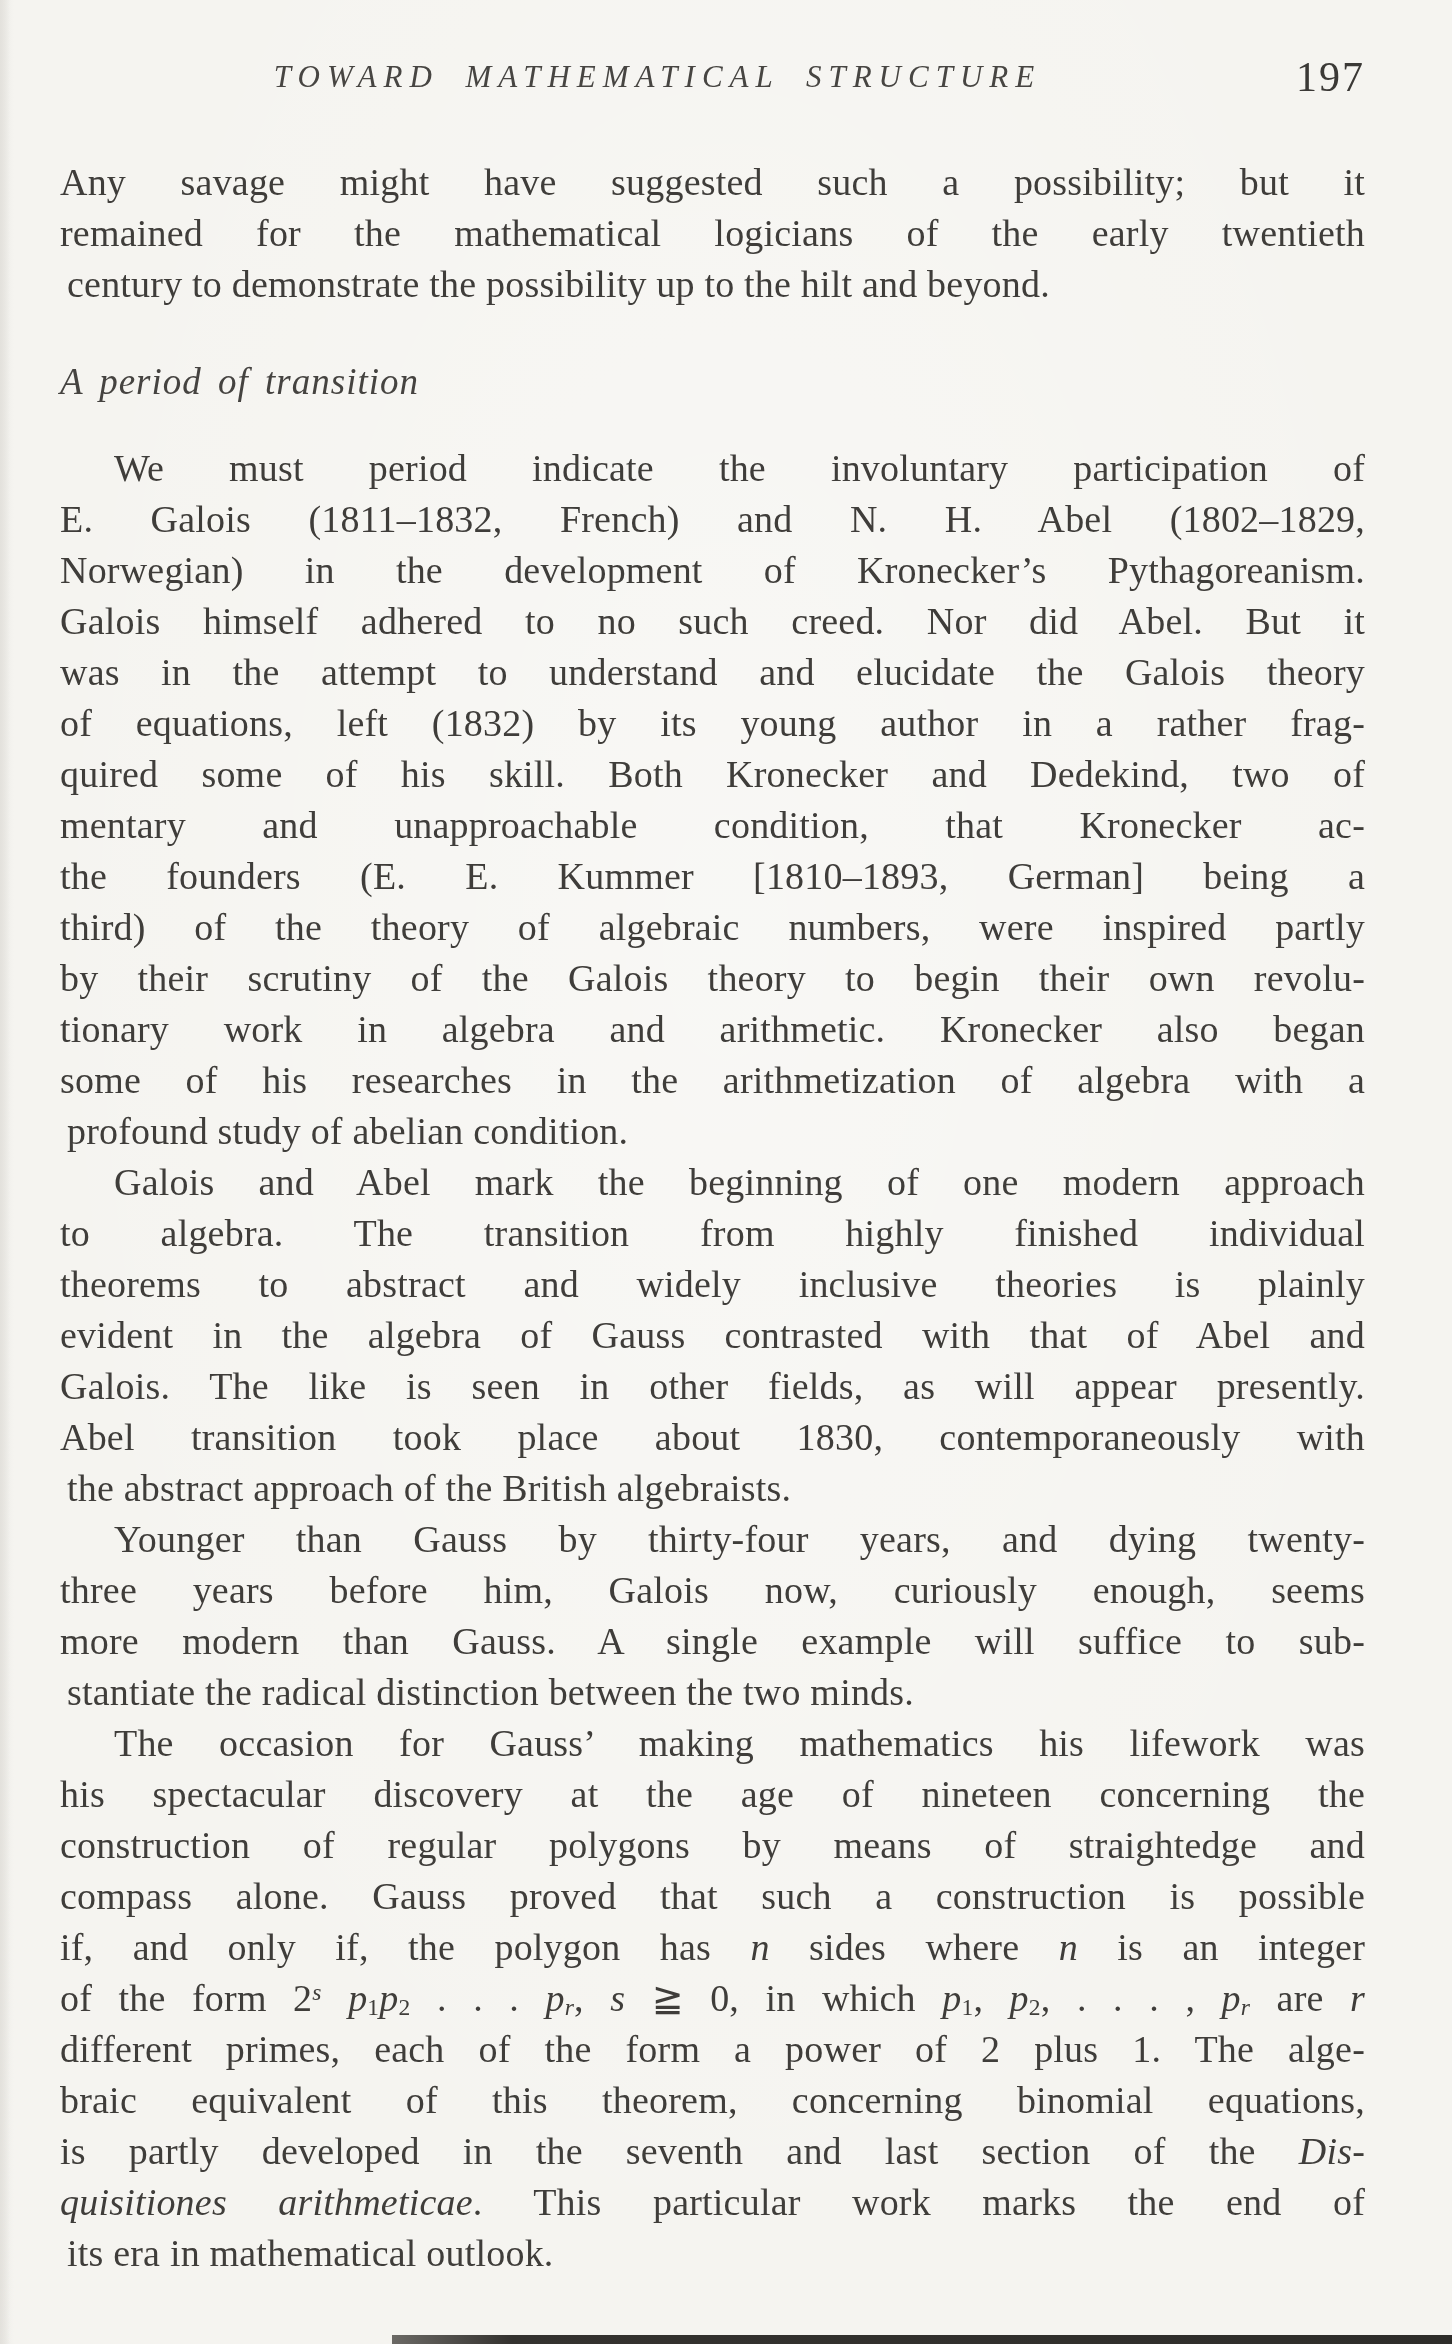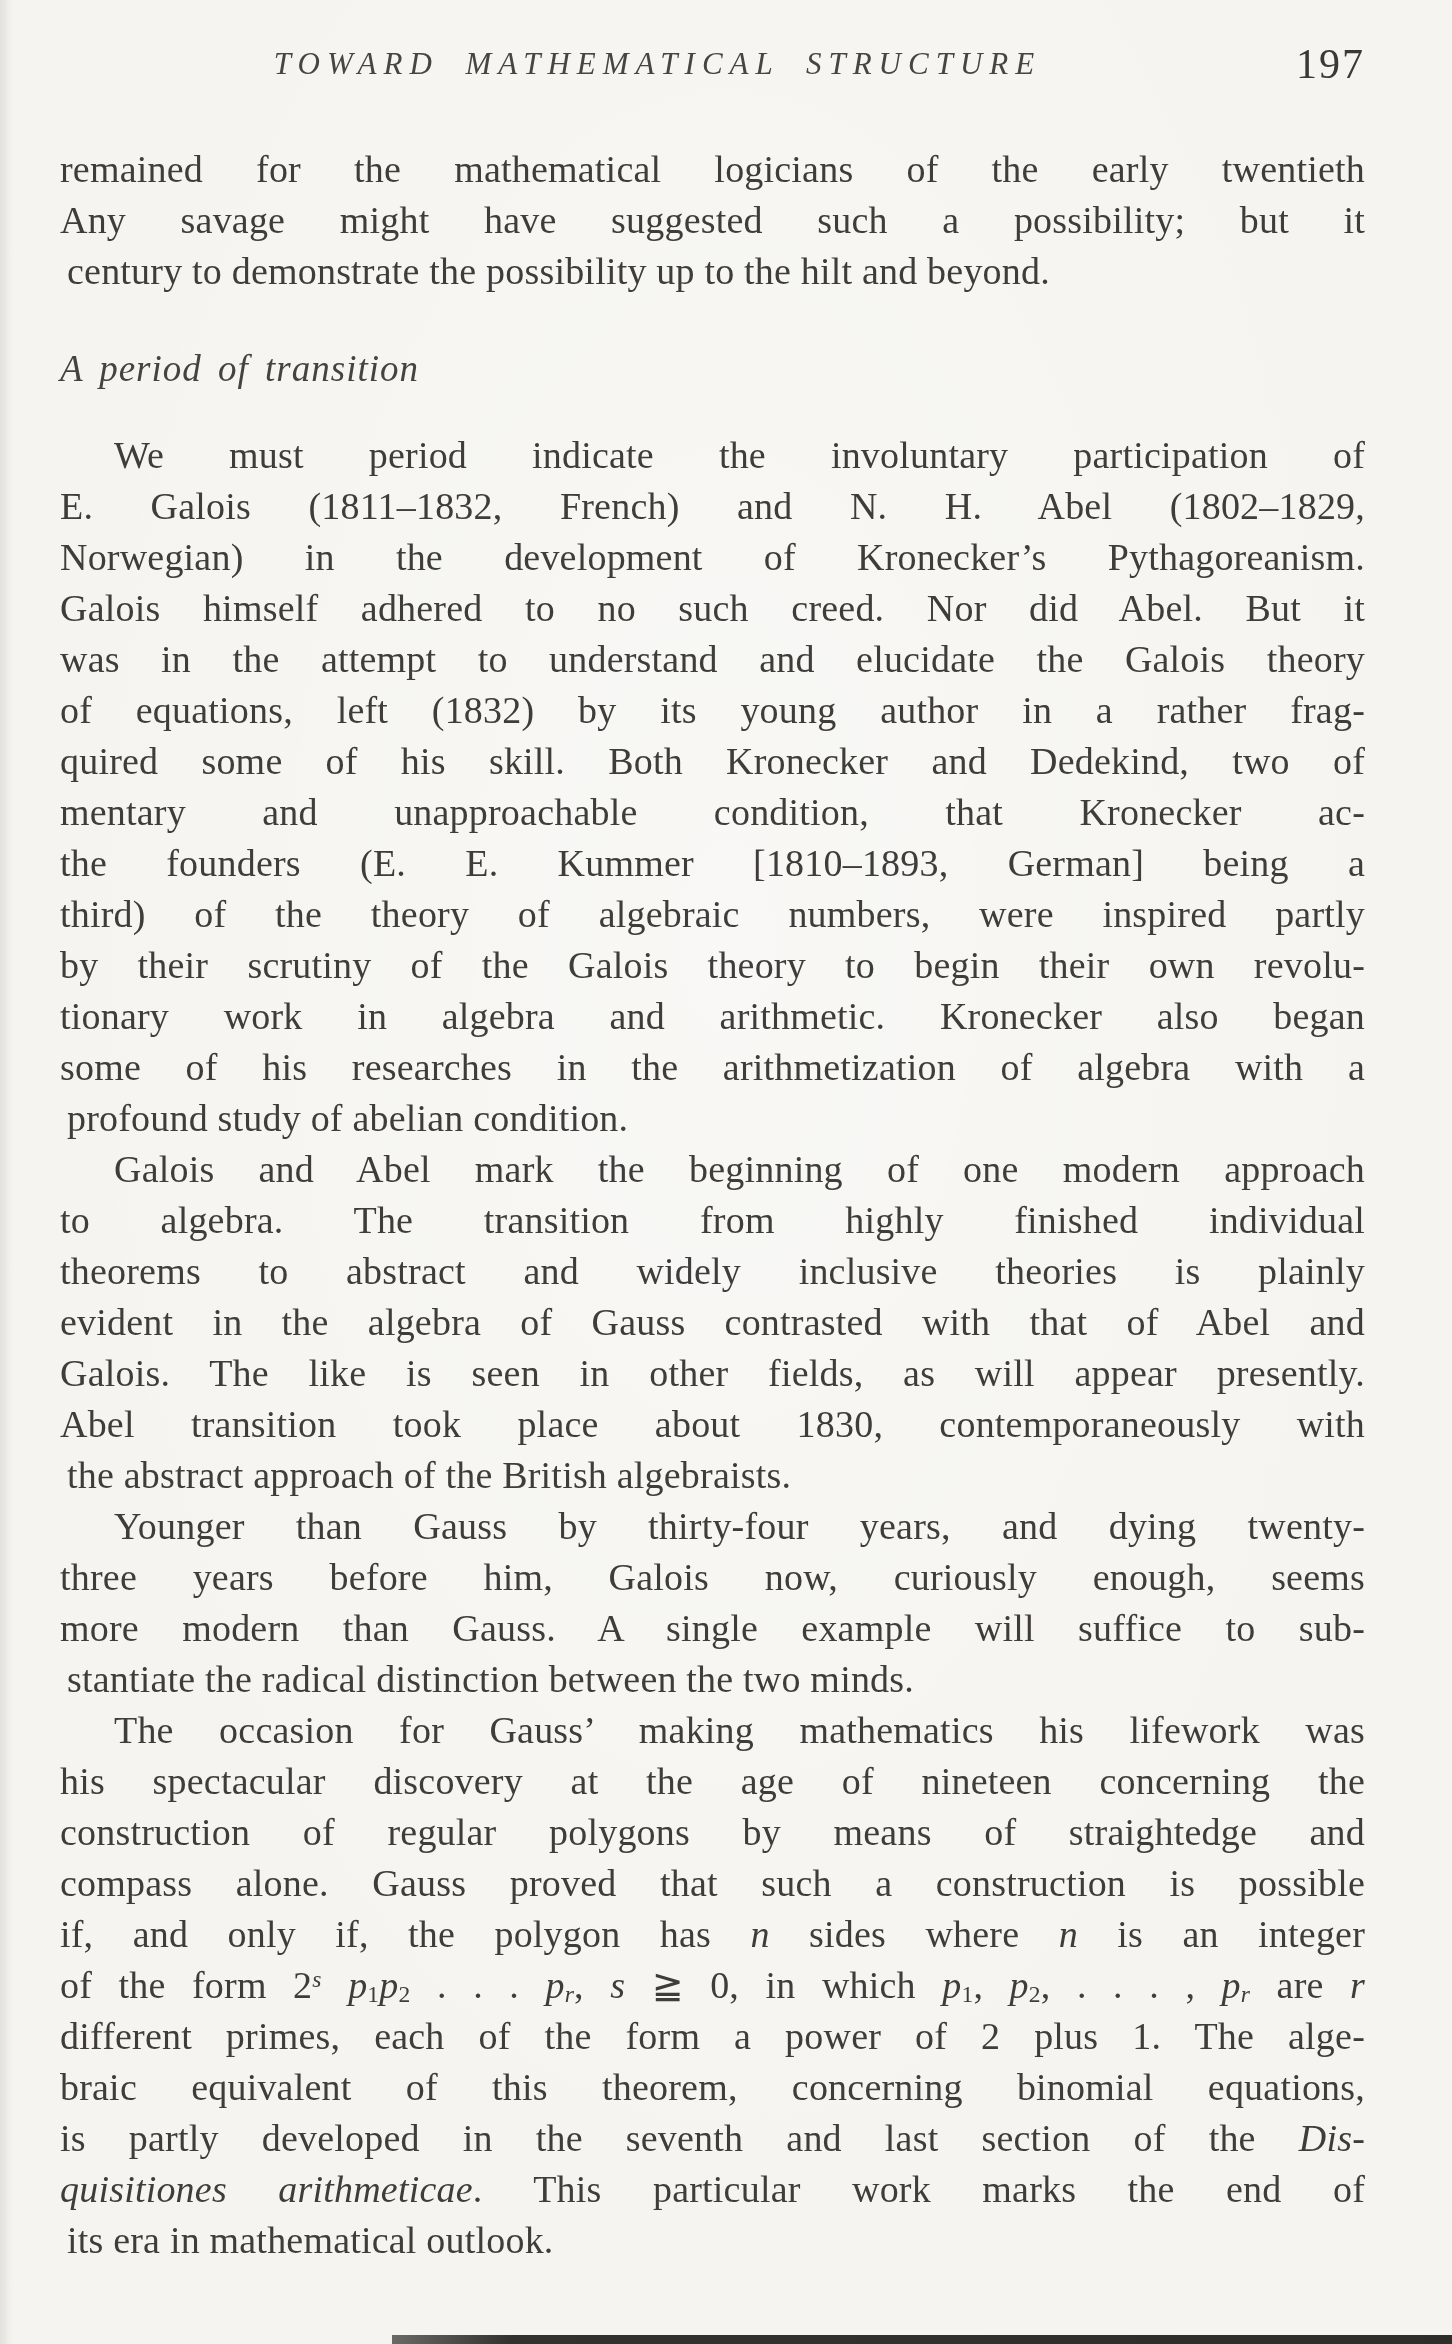--- a/index.html
+++ b/index.html
@@ -16,21 +16,21 @@
       linear-gradient(90deg,#ecebe7 0px,#f5f4f0 14px,#f5f4f0 100%),
       #f5f4f0;
     color:#3f3d3a;
     overflow:hidden;
     box-sizing:border-box;
     padding:42px 87px 0 60px;
   }
   .hdr{
     position:relative;
     height:56px;
-    margin-top:4px;
+    margin-top:17px;
   }
   .hdr-title{
     position:absolute;
     left:0;right:110px;
     text-align:center;
     font-style:italic;
     font-size:31px;
     letter-spacing:7px;
     word-spacing:12px;
     color:#474542;
@@ -96,22 +96,22 @@
 <div class="page">
   <div class="gutter"></div>
 
   <div class="hdr">
     <div class="hdr-title">TOWARD MATHEMATICAL STRUCTURE</div>
     <div class="hdr-num">197</div>
   </div>
 
   <div class="body-text">
       <div class="para">
+        <div class="line"><span>Any savage might have suggested such a possibility; but it</span></div>
         <div class="line"><span>remained for the mathematical logicians of the early twentieth</span></div>
-        <div class="line"><span>Any savage might have suggested such a possibility; but it</span></div>
         <div class="line last"><span>century to demonstrate the possibility up to the hilt and beyond.</span></div>
       </div>
       <div class="section-heading">A period of transition</div>
       <div class="para indent">
         <div class="line"><span>We must period indicate the involuntary participation of</span></div>
         <div class="line"><span>E. Galois (1811–1832, French) and N. H. Abel (1802–1829,</span></div>
         <div class="line"><span>Norwegian) in the development of Kronecker’s Pythagoreanism.</span></div>
         <div class="line"><span>Galois himself adhered to no such creed. Nor did Abel. But it</span></div>
         <div class="line"><span>was in the attempt to understand and elucidate the Galois theory</span></div>
         <div class="line"><span>of equations, left (1832) by its young author in a rather frag-</span></div>

